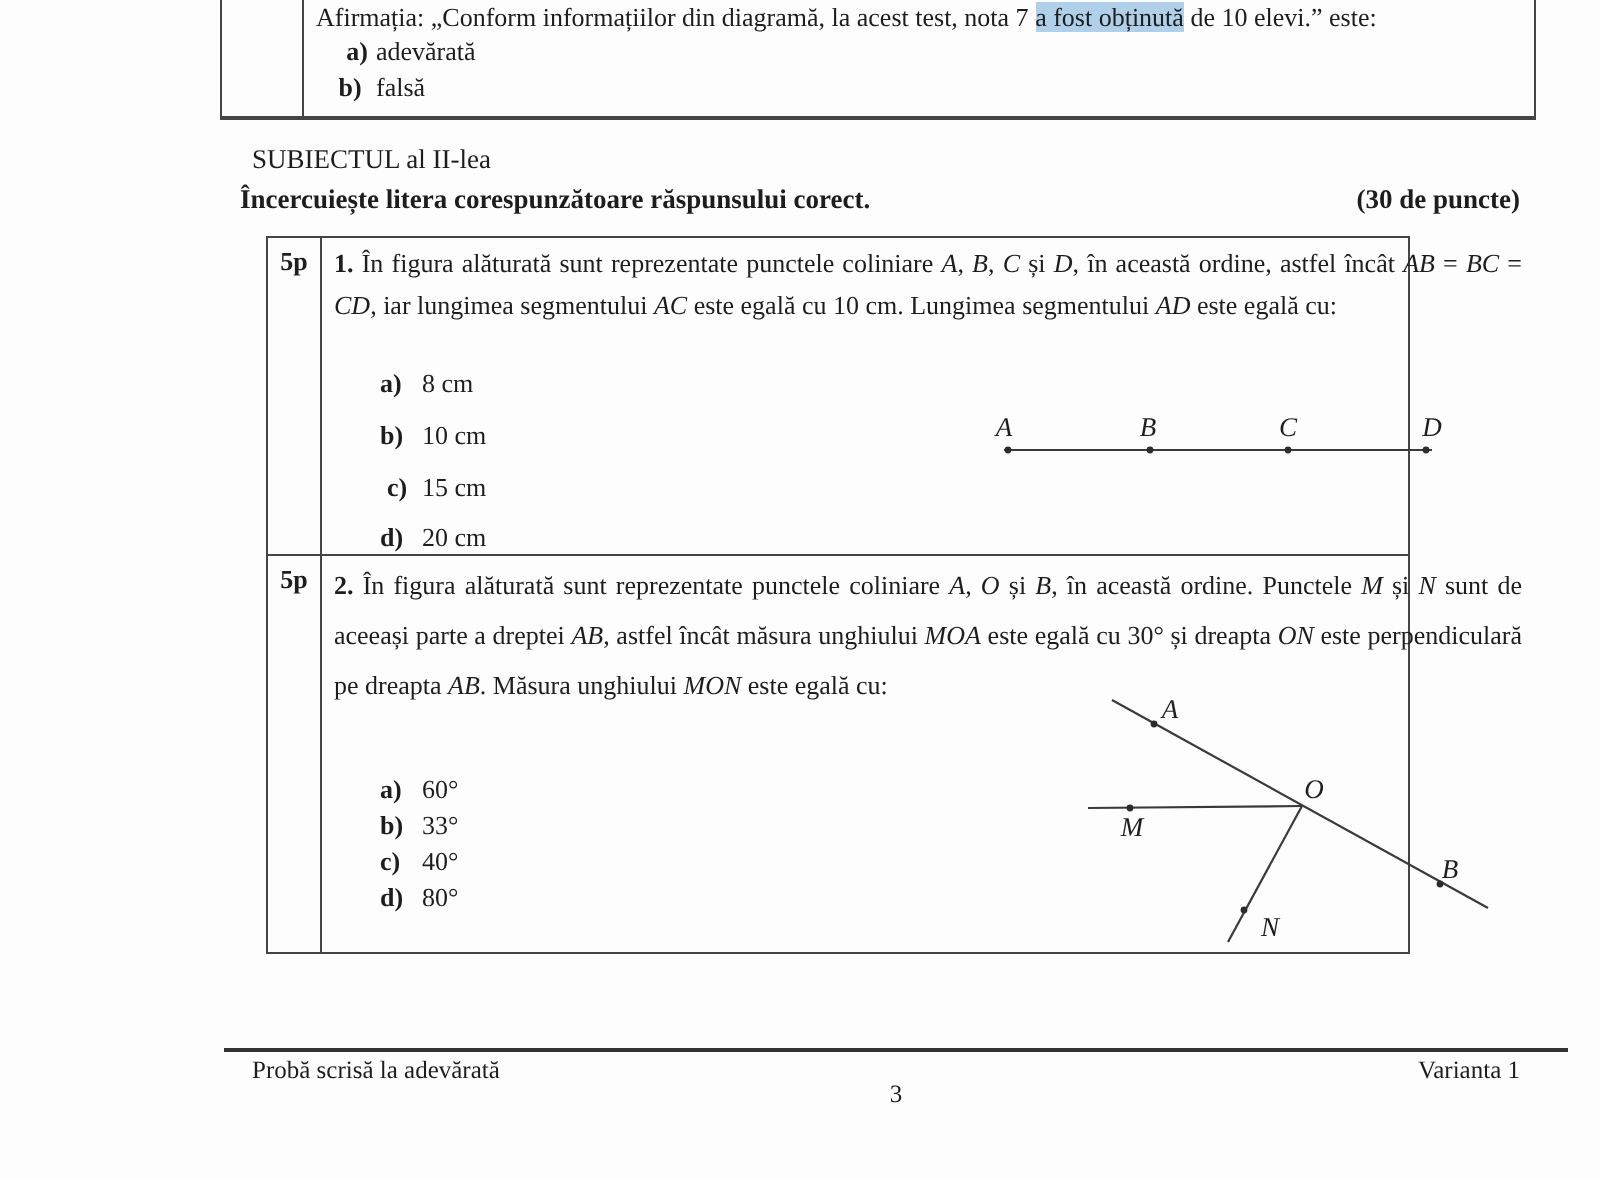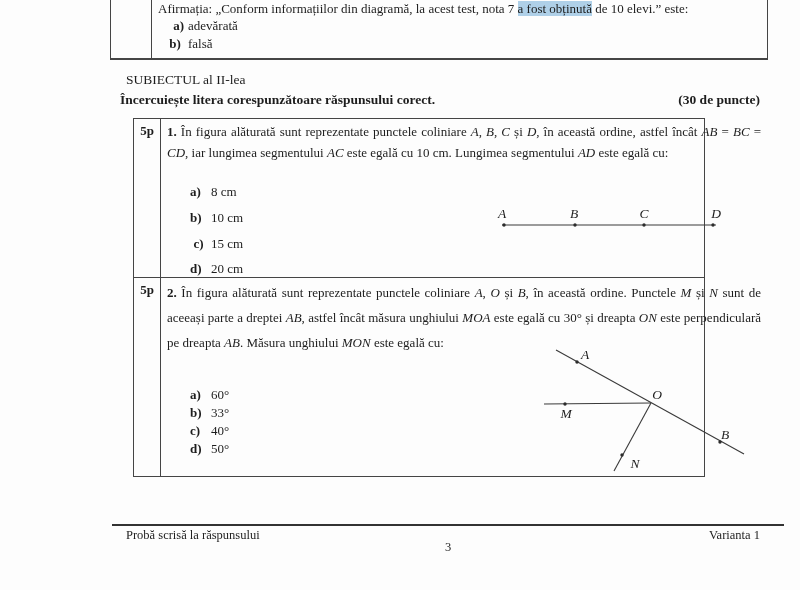--- a/index.html
+++ b/index.html
@@ -122,39 +122,39 @@
     <div class="opt-row" style="left:56px;top:268px;">
       <span class="opt-letter">a)</span><span class="opt-text">60°</span>
     </div>
     <div class="opt-row" style="left:56px;top:286px;">
       <span class="opt-letter">b)</span><span class="opt-text">33°</span>
     </div>
     <div class="opt-row" style="left:56px;top:304px;">
       <span class="opt-letter">c)</span><span class="opt-text">40°</span>
     </div>
     <div class="opt-row" style="left:56px;top:322px;">
-      <span class="opt-letter">d)</span><span class="opt-text">50°</span>
+      <span class="opt-letter">d)</span><span class="opt-text">80°</span>
     </div>
 
     <svg class="abs diagram" style="left:400px;top:224px;" width="220" height="136" viewBox="0 0 220 136">
       <line x1="22" y1="7" x2="210" y2="111"></line>
       <line x1="10" y1="61" x2="117" y2="60"></line>
       <line x1="117" y1="60" x2="80" y2="128"></line>
       <circle cx="43" cy="19" r="1.7"></circle>
       <circle cx="186" cy="99" r="1.7"></circle>
       <circle cx="31" cy="61" r="1.7"></circle>
       <circle cx="88" cy="112" r="1.7"></circle>
       <text x="51" y="16" text-anchor="middle">A</text>
       <text x="123" y="56" text-anchor="middle">O</text>
       <text x="191" y="96" text-anchor="middle">B</text>
       <text x="32" y="75" text-anchor="middle">M</text>
       <text x="101" y="125" text-anchor="middle">N</text>
     </svg>
   </div>
 
   <div class="abs footer-line"></div>
   <div class="abs footer-row">
-    <span>Probă scrisă la răspunsului</span>
+    <span>Probă scrisă la adevărată</span>
     <span>Varianta 1</span>
   </div>
   <div class="abs page-num">3</div>
 
 </div>
 
 </body></html>

